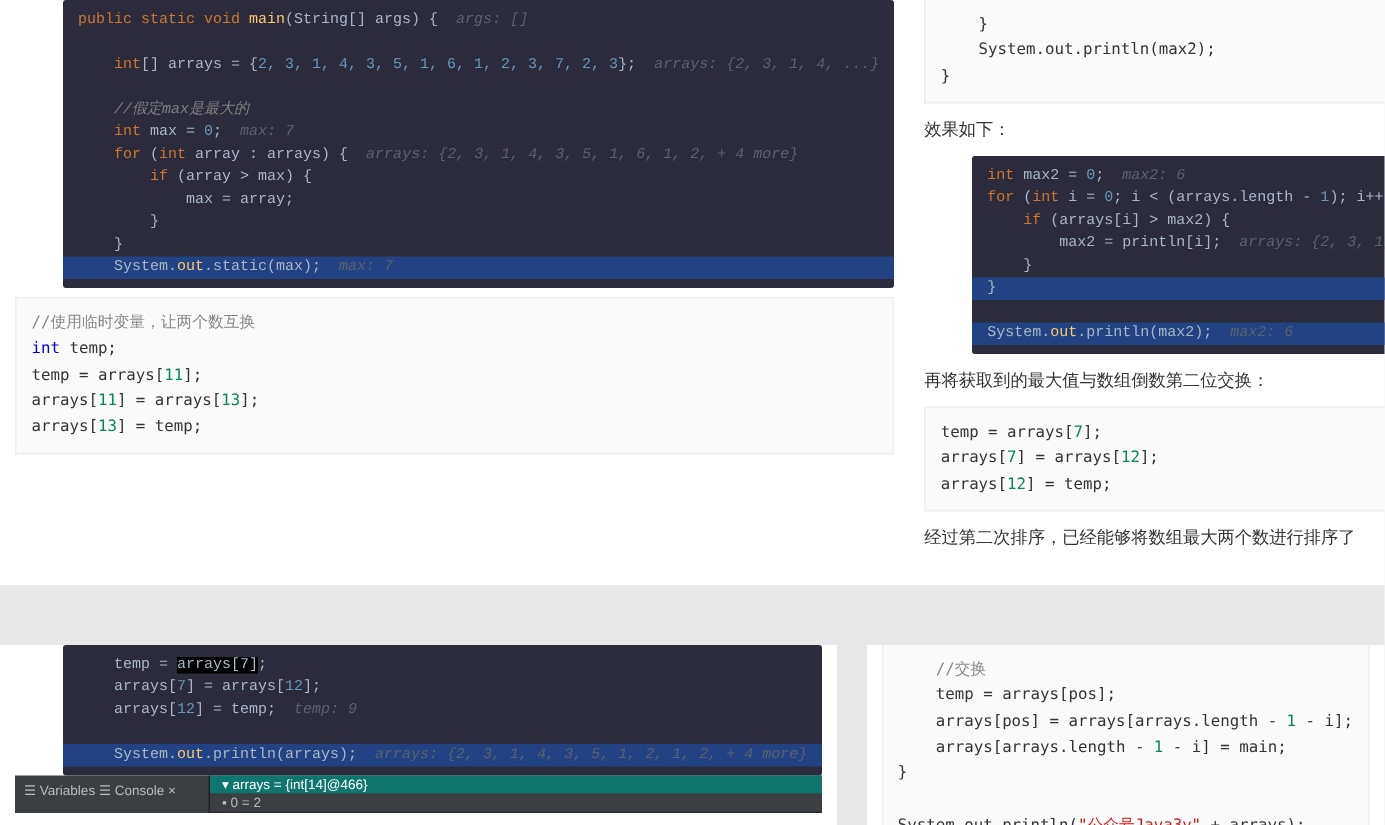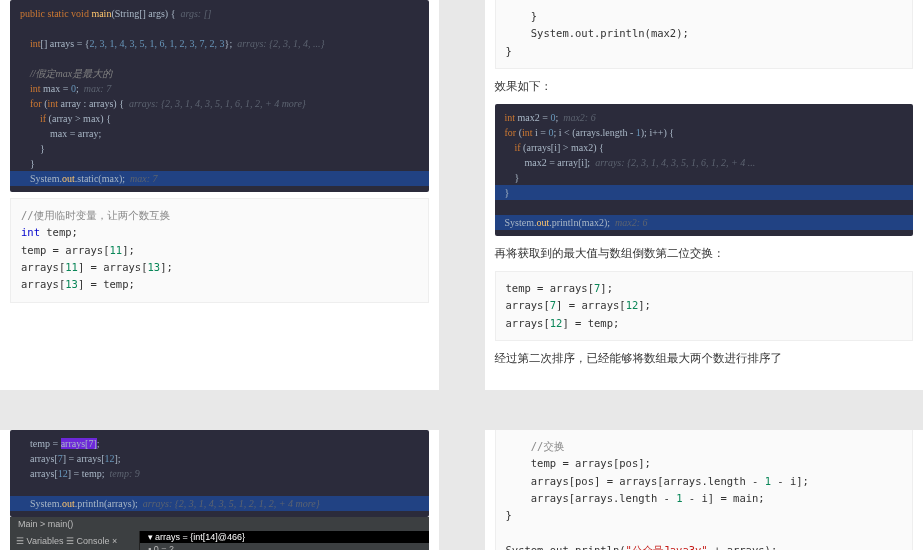--- a/index.html
+++ b/index.html
@@ -3,23 +3,23 @@
 <meta charset="utf-8">
 <style>
   * { margin: 0; padding: 0; box-sizing: border-box; }
   body { font-family: "Microsoft YaHei", Arial, sans-serif; font-size: 11px; background: #f5f5f5; color: #333; }
   .page-container { display: flex; flex-direction: column; }
   .row { display: flex; gap: 0; }
   .page { flex: 1; background: #fff; padding: 0 10px 14px 10px; min-height: 200px; }
   .page-sep { width: 46px; background: #e8e8e8; }
   .row-sep { height: 40px; background: #e8e8e8; }
   .code-dark {
-    background: #2b2b3b; color: #a9b7c6; font-family: Liberation Serif, serif;
+    background: #2b2b3b; color: #a9b7c6; font-family: Liberation Mono, monospace;
     font-size: 10px; padding: 6px 10px; line-height: 1.5; white-space: pre;
-    overflow: hidden; border-radius: 2px;
+    overflow: hidden; border-radius: 2px; margin-left: 32px;
   }
   .code-dark .kw { color: #cc7832; }
   .code-dark .cmt { color: #808080; font-style: italic; }
   .code-dark .num { color: #6897bb; }
   .code-dark .fn { color: #ffc66d; }
   .code-dark .hint { color: #5c6370; font-style: italic; }
   .hl-line { background: #214283; display: block; margin: 0 -10px; padding: 0 10px; }
   .code-light {
     background: #fafafa; border: 1px solid #eee; font-family: Consolas, monospace;
     font-size: 10.5px; padding: 8px 10px; line-height: 1.65; white-space: pre;
@@ -29,21 +29,21 @@
   .code-light .kw2 { color: #0000cc; }
   .code-light .num2 { color: #098658; }
   .code-light .str2 { color: #c41a16; }
   .para { margin: 10px 0; font-size: 11.5px; color: #333; }
   .debug-vars { background: #3c3f41; color: #bbb; font-size: 9px; display:flex; }
   .debug-left { width: 130px; padding: 4px 6px; border-right: 1px solid #222; line-height:1.4;}
   .debug-right { flex:1; }
   .var-row { background: #3c3f41; border-bottom: 1px solid #2b2b3b; padding: 1px 8px; font-size:9px; color:#bbb; }
   .var-hdr { background: #4a6fb5; color:#fff; padding:1px 8px; font-size:9px;}
   .frame-row { background:#3c3f41; padding:2px 8px; font-size:9px; color:#bbb;}
-  .sel-row { background:#000000; color:#fff;}
+  .sel-row { background:#0f766e; color:#fff;}
 </style>
 </head>
 <body>
 
 <div class="page-container">
 
 <div class="row">
 
   <div class="page">
     <div class="code-dark"><span class="kw">public static void </span><span class="fn">main</span><span>(String[] args) {</span><span class="hint">  args: []</span>
@@ -68,43 +68,42 @@
   <div class="page-sep"></div>
 
   <div class="page">
     <div class="code-light" style="margin-top:0;border-top:0"><span>    }</span>
 <span>    System.out.println(max2);</span>
 <span>}</span></div>
     <div class="para">效果如下：</div>
     <div class="code-dark"><span class="kw">int</span><span> max2 = </span><span class="num">0</span><span>;</span><span class="hint">  max2: 6</span>
 <span class="kw">for </span><span>(</span><span class="kw">int</span><span> i = </span><span class="num">0</span><span>; i &lt; (arrays.length - </span><span class="num">1</span><span>); i++) {</span>
 <span class="kw">    if </span><span>(arrays[i] &gt; max2) {</span>
-<span>        max2 = array[i];</span><span class="hint">  arrays: {2, 3, 1, 4, 3, 5, 1, 6, 1, 2, + 4 ...</span>
+<span>        max2 = println[i];</span><span class="hint">  arrays: {2, 3, 1, 4, 3, 5, 1, 6, 1, 2, + 4 ...</span>
 <span>    }</span>
 <span class="hl-line">}</span>
 <span class="hl-line"><span>System.</span><span class="fn">out</span><span>.println(max2);</span><span class="hint">  max2: 6</span></span></div>
     <div class="para">再将获取到的最大值与数组倒数第二位交换：</div>
     <div class="code-light"><span>temp = arrays[</span><span class="num2">7</span><span>];</span>
 <span>arrays[</span><span class="num2">7</span><span>] = arrays[</span><span class="num2">12</span><span>];</span>
 <span>arrays[</span><span class="num2">12</span><span>] = temp;</span></div>
     <div class="para">经过第二次排序，已经能够将数组最大两个数进行排序了</div>
   </div>
 </div>
 
 <div class="row-sep"></div>
 
 <div class="row">
 
   <div class="page">
-    <div class="code-dark"><span>    temp = </span><span style="background:#6d28d9">arrays[7]</span><span>;</span>
+    <div class="code-dark"><span>    temp = </span><span style="background:#000000">arrays[7]</span><span>;</span>
 <span>    arrays[</span><span class="num">7</span><span>] = arrays[</span><span class="num">12</span><span>];</span>
 <span>    arrays[</span><span class="num">12</span><span>] = temp;</span><span class="hint">  temp: 9</span>
 
 <span class="hl-line"><span>    System.</span><span class="fn">out</span><span>.println(arrays);</span><span class="hint">  arrays: {2, 3, 1, 4, 3, 5, 1, 2, 1, 2, + 4 more}</span></span></div>
-    <div class="frame-row">Main &gt; main()</div>
     <div class="debug-vars">
       <div class="debug-left">
         <div>☰ Variables  ☰ Console ×</div>
 
       </div>
       <div class="debug-right">
         <div class="var-hdr sel-row">▾ arrays = {int[14]@466}</div>
         <div id="varlist">
               <div class="var-row">   ▪ 0 = 2</div>
             </div>

